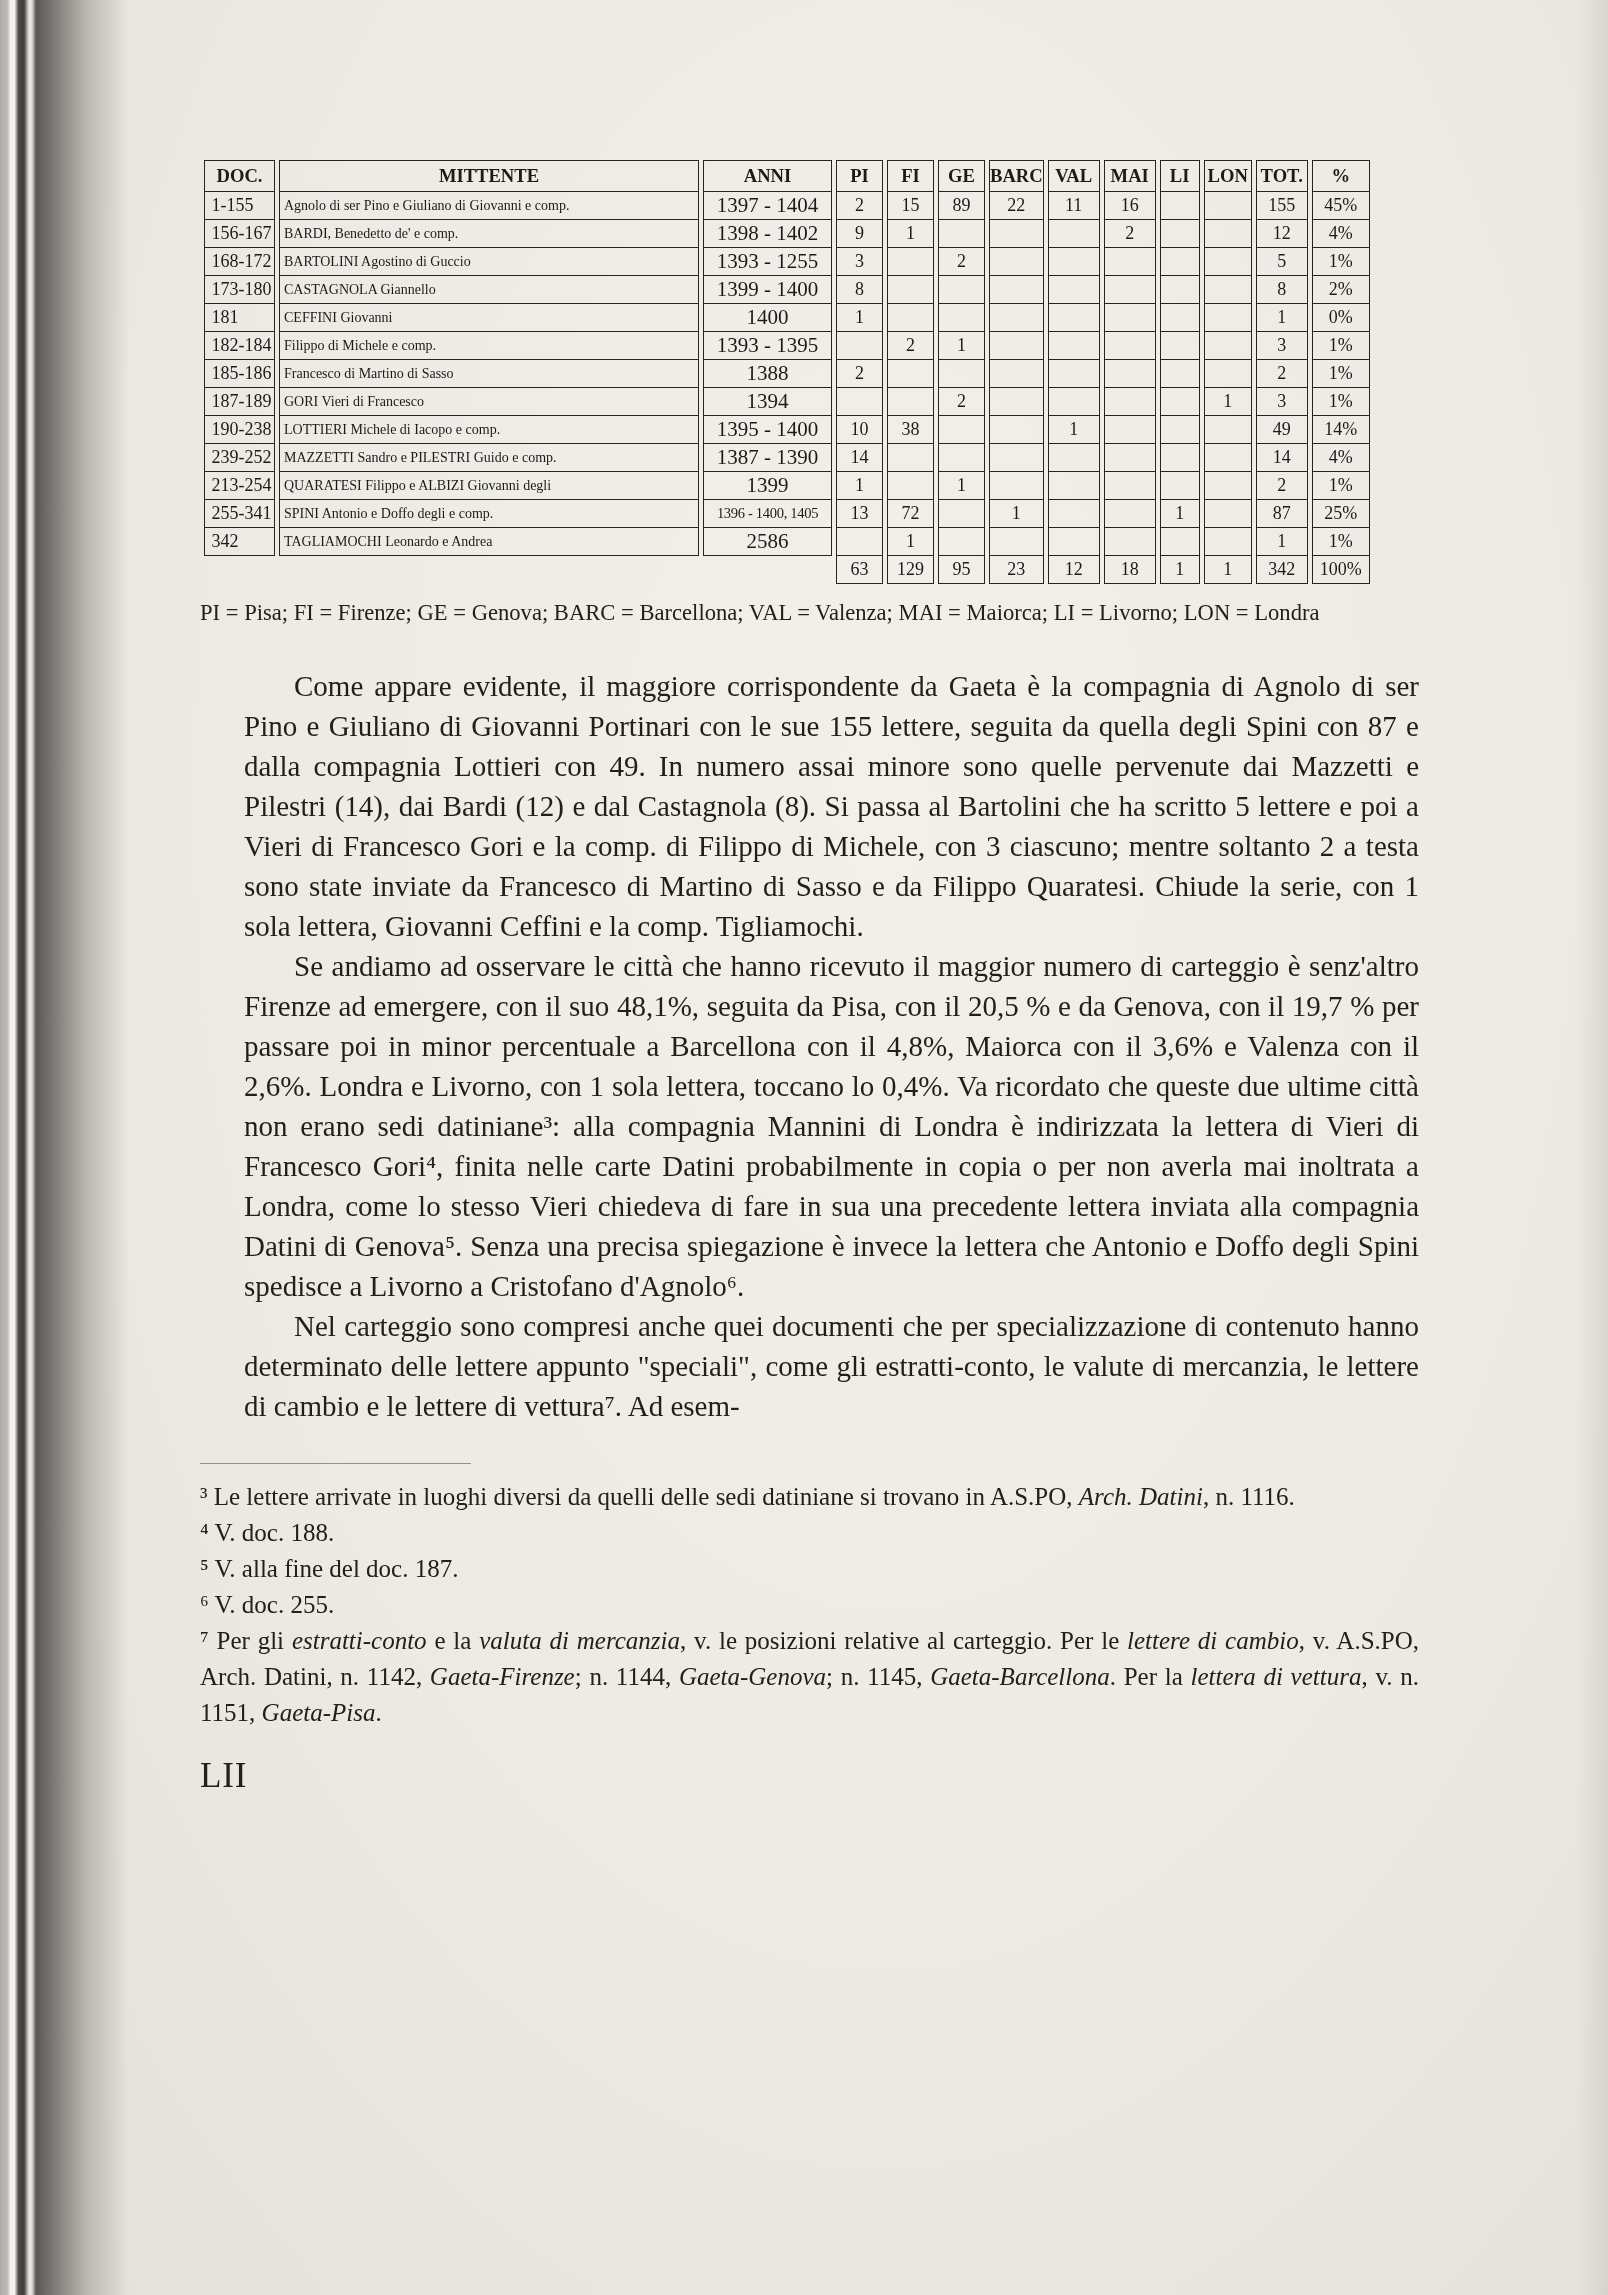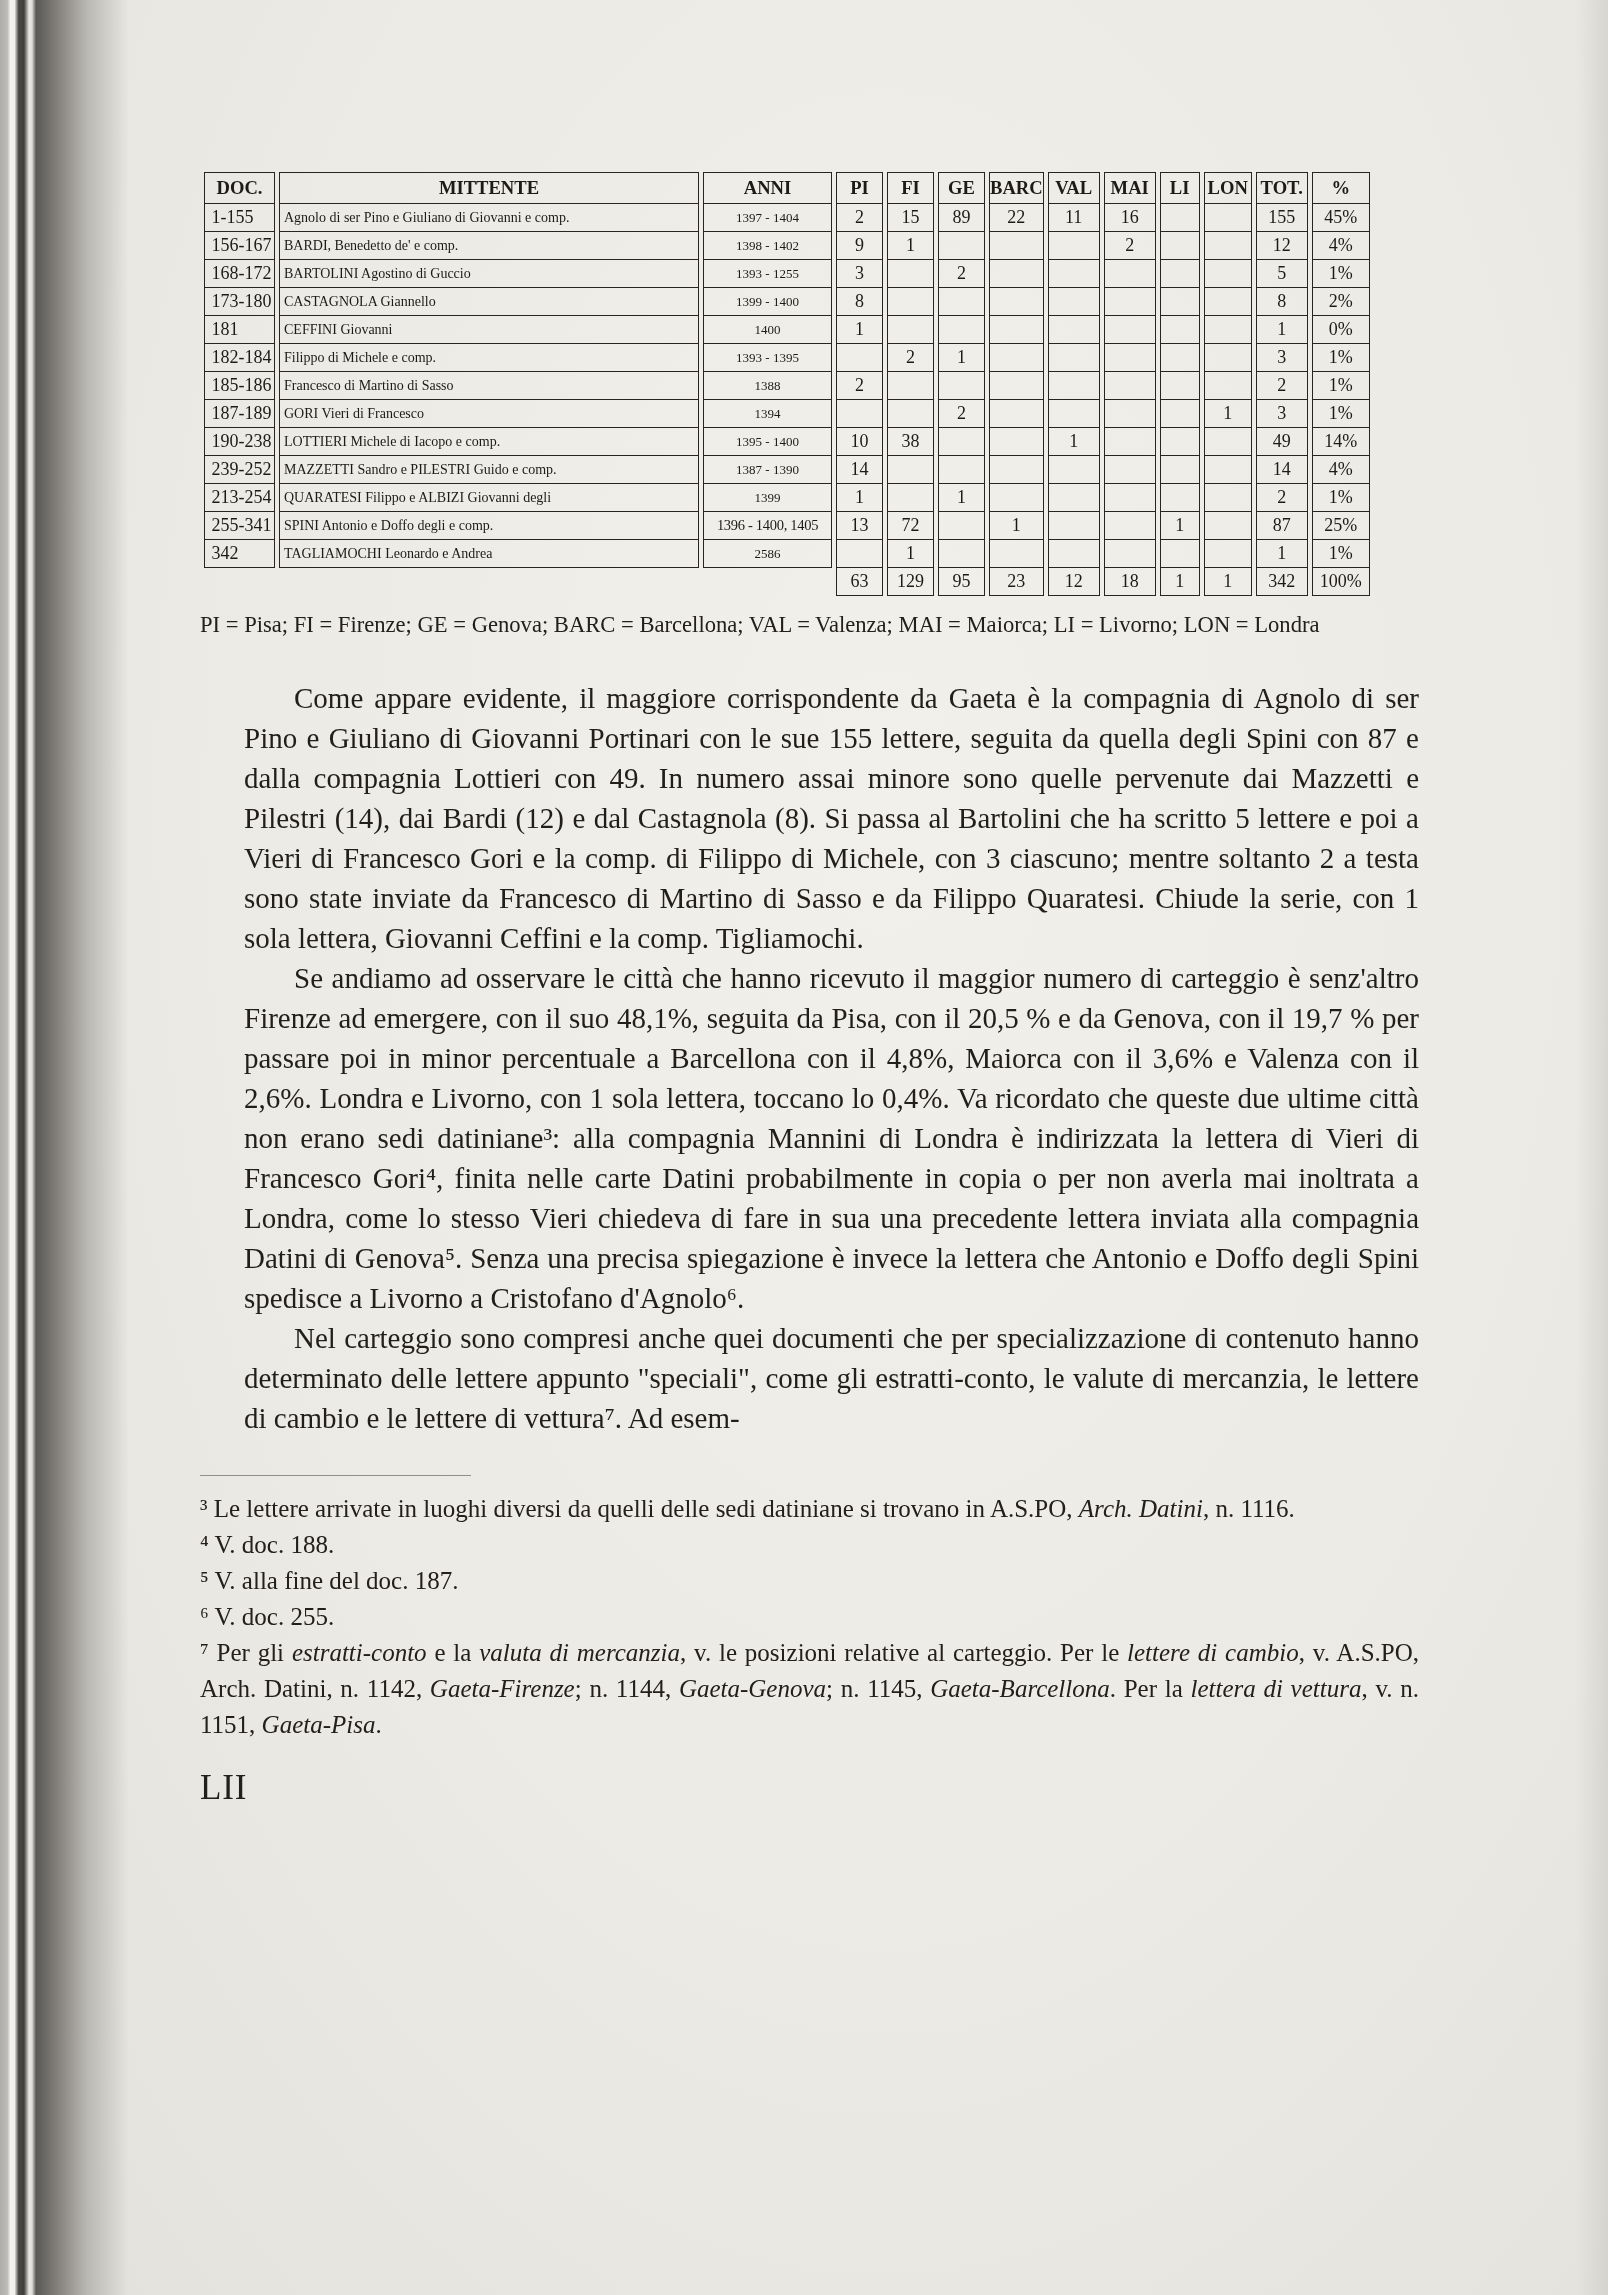--- a/index.html
+++ b/index.html
@@ -24,21 +24,21 @@
       #aeada9 0px, #bcbbb7 7.3px,
       #f3f2ee 10.5px, #f1f0ec 14.5px,
       #4a4945 18.6px, #3f3e3b 24px,
       #e8e7e3 29px, #deddd9 32px,
       #5a5854 36px, #6f6d69 47px,
       #928f8b 65px, #bab8b3 87px,
       rgba(235,234,228,0) 129px);
   }
   .content {
     position: absolute;
-    left: 200px; top: 172px;
+    left: 200px; top: 160px;
     width: 1219px;
     color: #211d18;
   }
 
   
   table.doc-table {
     border-collapse: separate;
     border-spacing: 4px 0;
     table-layout: fixed;
     color: #1e1b17;
@@ -55,21 +55,21 @@
     vertical-align: middle;
   }
   .doc-table thead th {
     border-top: 1.6px solid #28251f;
     height: 32px;
     font-size: 18.6px;
     font-weight: bold;
   }
   .doc-table td.c-doc { text-align: left; padding-left: 6.5px; }
   .doc-table td.c-mit { text-align: left; padding-left: 4px; font-size: 14px; font-family: Liberation Serif, serif; }
-  .doc-table td.c-anni { font-size: 13px; }
+  .doc-table td.c-anni { font-size: 21px; }
   .doc-table td.c-anni.tight { font-size: 14.5px; letter-spacing: -0.3px; }
   .doc-table td.ghost { border: none; }
 
   
   .legend {
     margin-top: 16px;
     font-size: 22.6px;
     white-space: nowrap;
     color: #23201b;
   }

